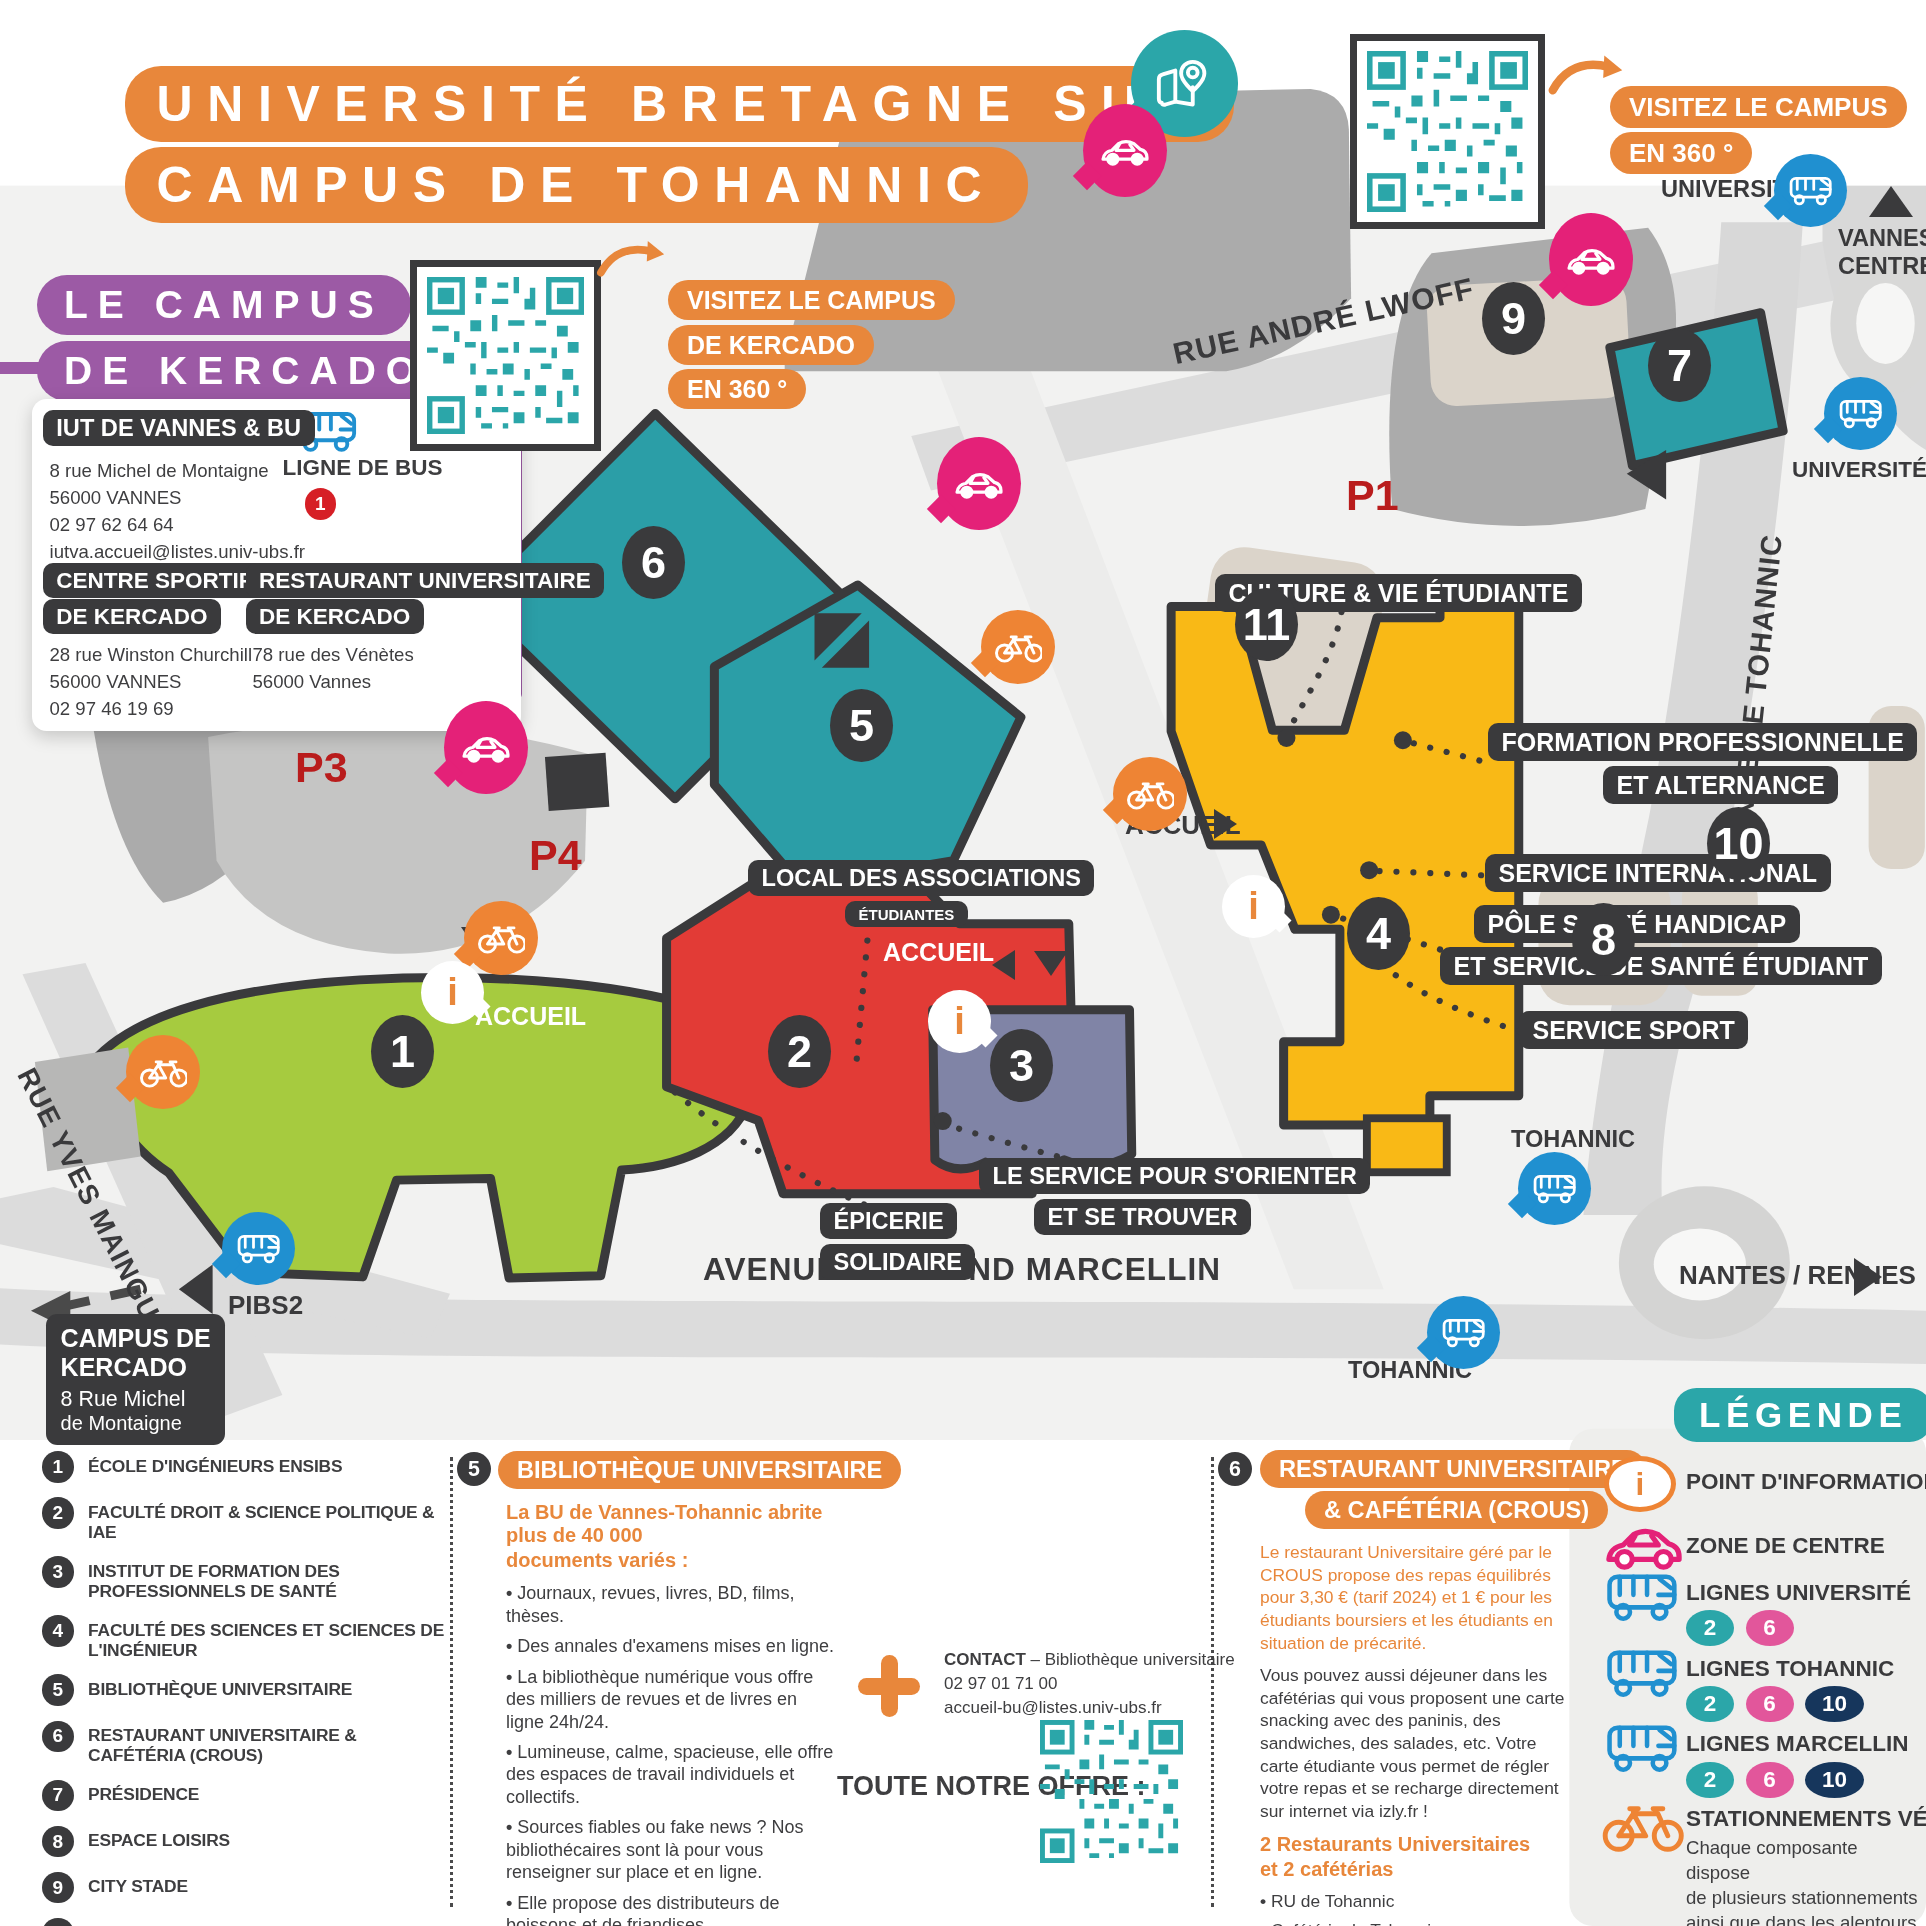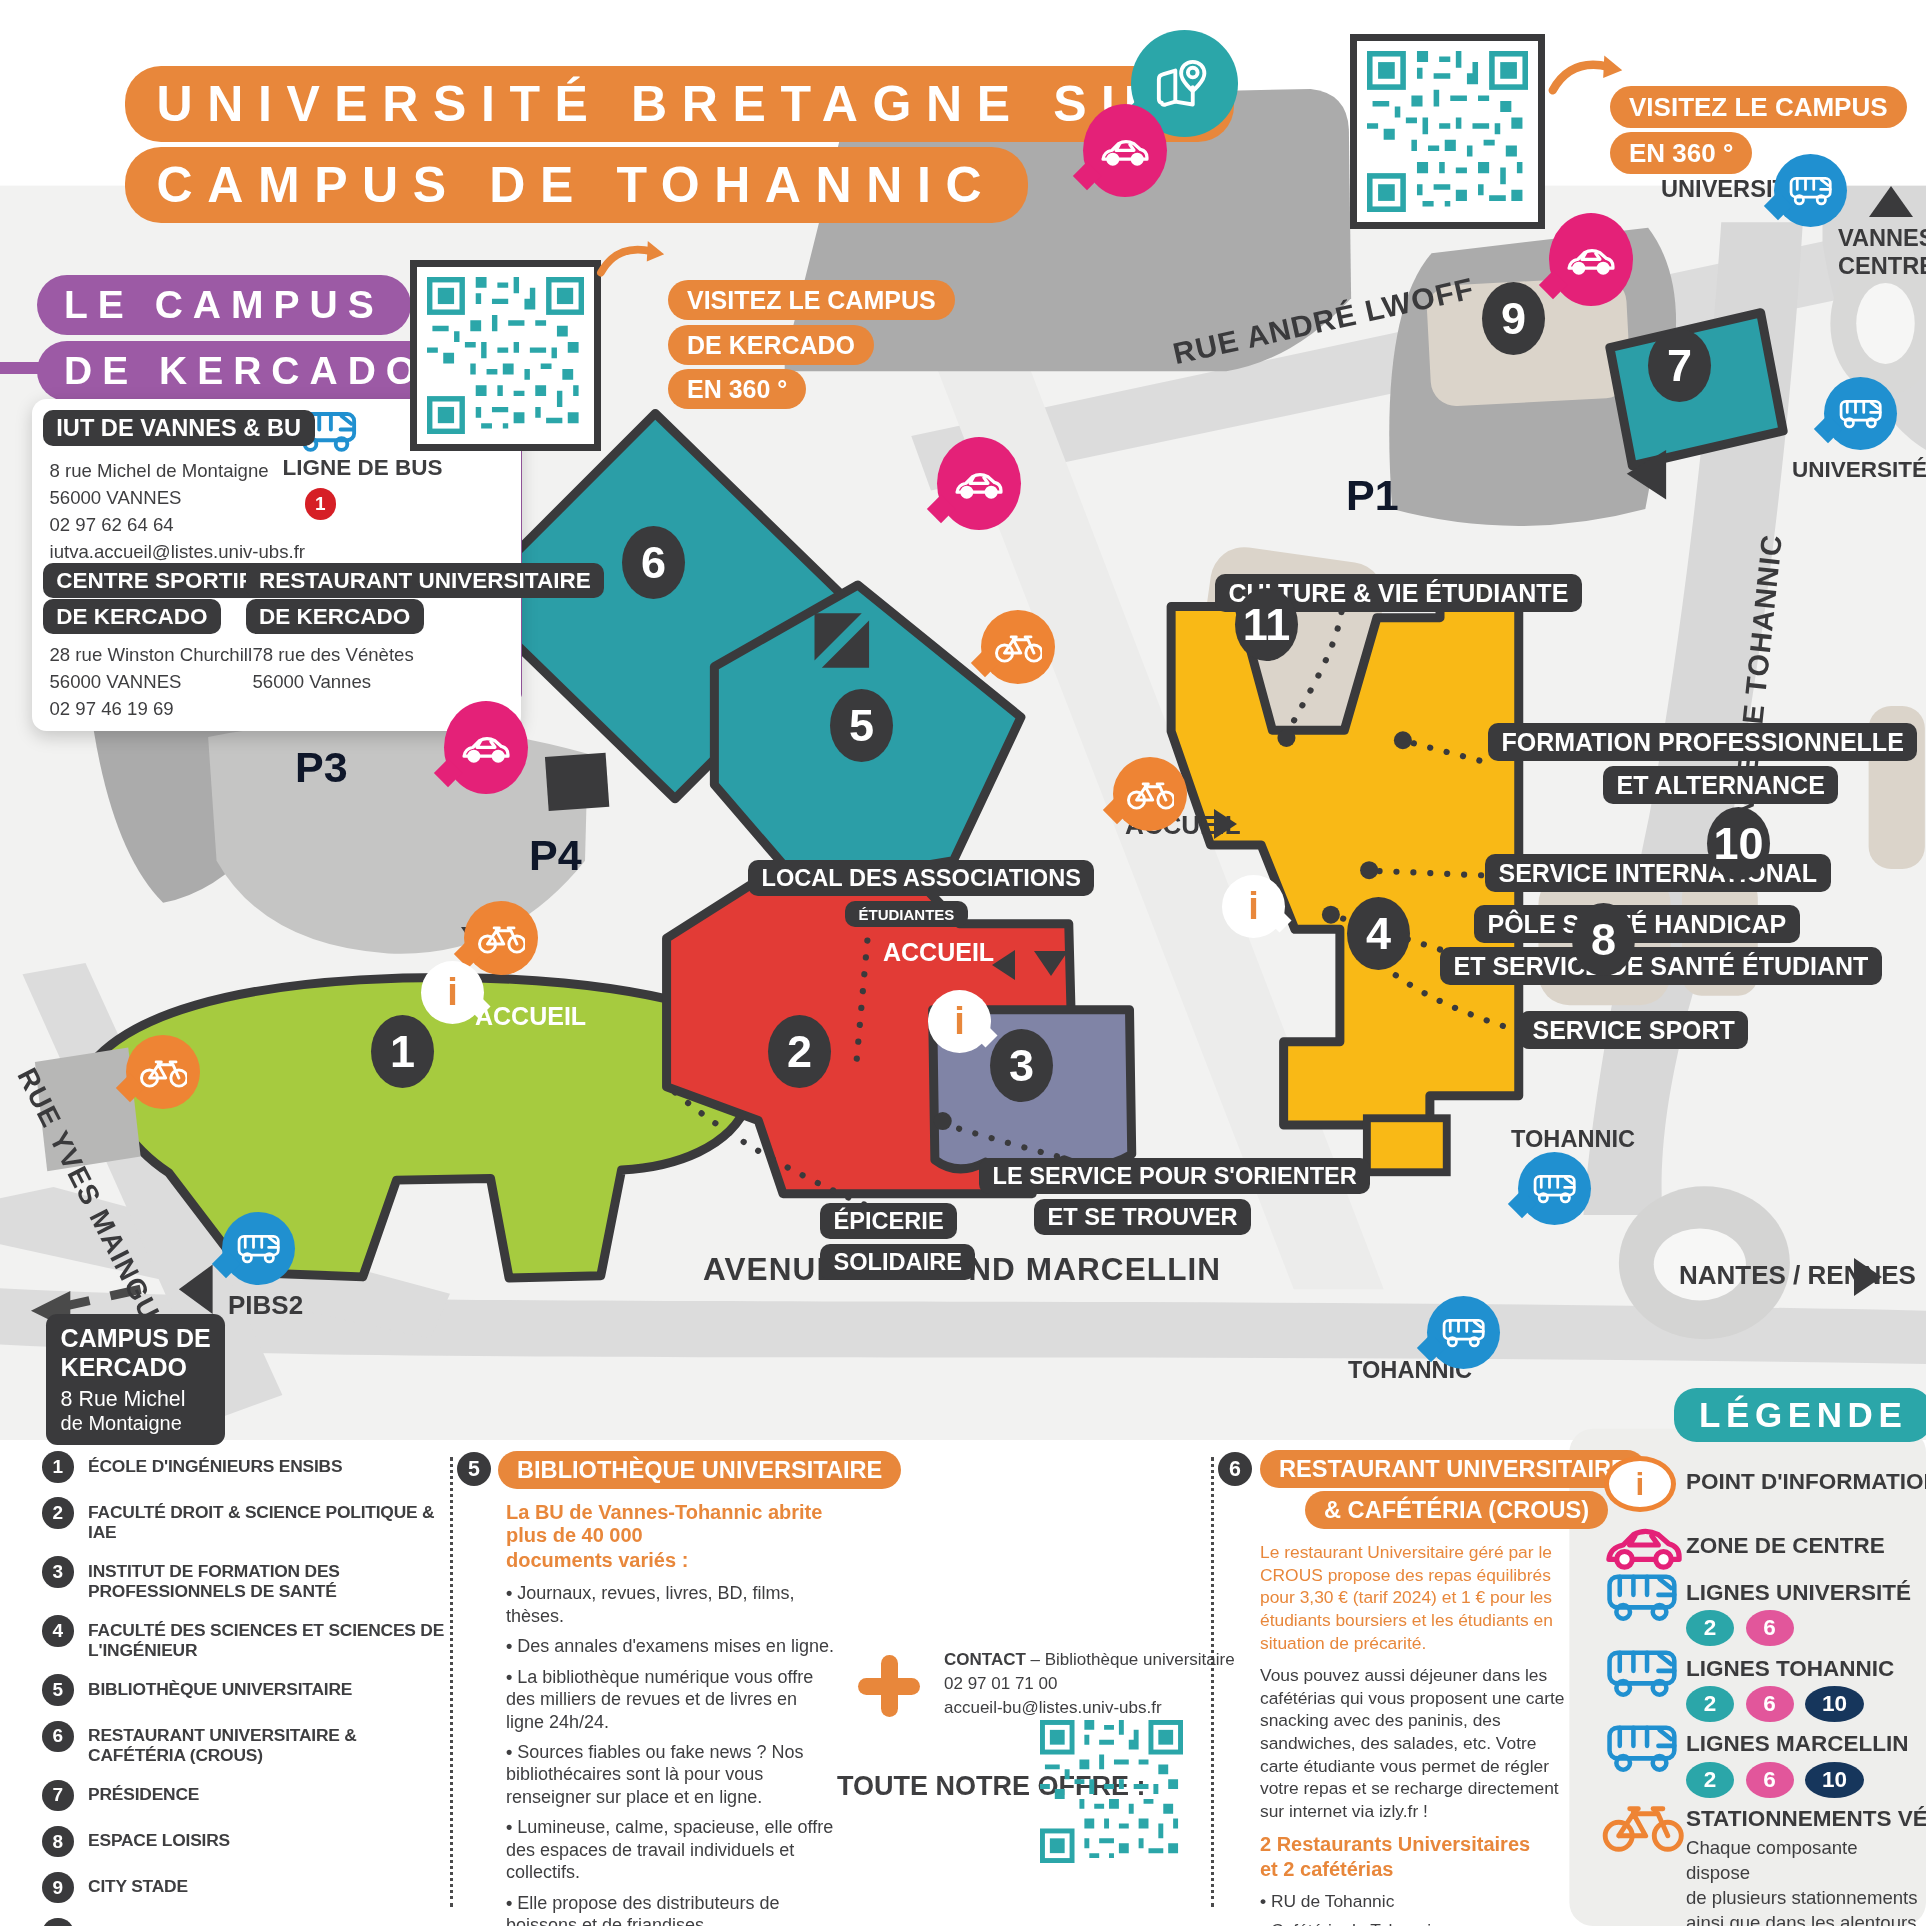--- a/index.html
+++ b/index.html
@@ -13,21 +13,21 @@
   #page{position:relative;width:1926px;height:1926px;overflow:hidden;}
   .abs{position:absolute;}
   svg.bg{position:absolute;left:0;top:0;z-index:0;}
   .badge{position:absolute;background:var(--dark);color:#fff;font-weight:700;border-radius:10px;padding:4.5px 13.5px;white-space:nowrap;z-index:6;}
   .obadge{position:absolute;background:var(--orange);color:#fff;font-weight:700;border-radius:22.5px;padding:5.6px 19px;white-space:nowrap;z-index:6;}
   .numbub{position:absolute;width:63px;height:73px;background:var(--dark);color:#fff;border-radius:50%;display:flex;align-items:center;justify-content:center;font-weight:700;font-size:45px;z-index:7;}
   .bubble{position:absolute;border-radius:50%;display:flex;align-items:center;justify-content:center;z-index:7;}
   .bubble::after{content:"";position:absolute;width:20px;height:20px;background:inherit;transform:rotate(45deg);left:-5.6px;bottom:11.3px;}
   .buslbl{position:absolute;font-weight:700;color:var(--dark);z-index:6;white-space:nowrap;}
   .street{position:absolute;font-weight:700;color:#56565A;letter-spacing:1.1px;z-index:3;white-space:nowrap;}
-  .plabel{position:absolute;font-weight:700;color:#0f172a;font-size:43px;z-index:3;}
+  .plabel{position:absolute;font-weight:700;color:#b91c1c;font-size:43px;z-index:3;}
   .tri{position:absolute;width:0;height:0;z-index:7;}
   .ibub{position:absolute;width:63px;height:63px;background:#fff;border-radius:50%;display:flex;align-items:center;justify-content:center;color:var(--orange);font-weight:700;font-size:38px;z-index:8;}
   .ibub::after{content:"";position:absolute;width:17px;height:17px;background:#fff;transform:rotate(45deg);right:-3.4px;bottom:9px;}
   .card{position:absolute;background:#fff;border-radius:14.6px;box-shadow:0 5.6px 17px rgba(0,0,0,.18);z-index:5;}
   .qrbox{position:absolute;background:#fff;border:7.9px solid var(--dark);padding:10px;z-index:8;}
   .qrbox svg,.qrplain svg{width:100%;height:100%;display:block;}
   .qrplain{position:absolute;z-index:8;}
   .list-item{display:flex;align-items:flex-start;gap:14.6px;margin-bottom:14.6px;}
   .list-num{flex:0 0 31.5px;width:31.5px;height:31.5px;border-radius:50%;background:var(--dark);color:#fff;font-weight:700;font-size:19px;display:flex;align-items:center;justify-content:center;}
   .list-lbl{font-weight:700;font-size:17.4px;letter-spacing:-0.2px;color:var(--ltext);line-height:1.15;padding-top:4.5px;}
@@ -409,22 +409,22 @@
 
 <div class="abs" style="left:457px;top:1452px;width:34px;height:34px;border-radius:50%;background:var(--dark);color:#fff;font-weight:700;font-size:21.4px;display:flex;align-items:center;justify-content:center;z-index:7;">5</div>
 <div class="obadge" style="left:498px;top:1451px;font-size:23.6px;">BIBLIOTHÈQUE UNIVERSITAIRE</div>
 <div class="flowcol" style="left:506px;top:1501px;width:332px;">
   <p style="color:var(--orange);font-weight:700;font-size:20px;margin-bottom:2.3px;">La BU de Vannes-Tohannic abrite plus de 40 000</p>
   <p style="color:var(--orange);font-weight:700;font-size:20px;">documents variés :</p>
   <ul class="bullets" style="font-size:18px;">
     <li>Journaux, revues, livres, BD, films, thèses.</li>
     <li>Des annales d'examens mises en ligne.</li>
     <li>La bibliothèque numérique vous offre des milliers de revues et de livres en ligne 24h/24.</li>
+    <li>Lumineuse, calme, spacieuse, elle offre des espaces de travail individuels et collectifs.</li>
     <li>Sources fiables ou fake news ? Nos bibliothécaires sont là pour vous renseigner sur place et en ligne.</li>
-    <li>Lumineuse, calme, spacieuse, elle offre des espaces de travail individuels et collectifs.</li>
     <li>Elle propose des distributeurs de boissons et de friandises.</li>
 
   </ul>
 </div>
 
 <div class="abs" style="left:858px;top:1655px;width:62px;height:62px;z-index:7;">
   <div class="abs" style="left:0;top:22.5px;width:62px;height:17px;background:var(--orange);border-radius:8.4px;"></div>
   <div class="abs" style="left:22.5px;top:0;width:17px;height:62px;background:var(--orange);border-radius:8.4px;"></div>
 </div>
 <div class="flowcol" style="left:944px;top:1648px;width:293px;font-size:17px;line-height:1.4;">

